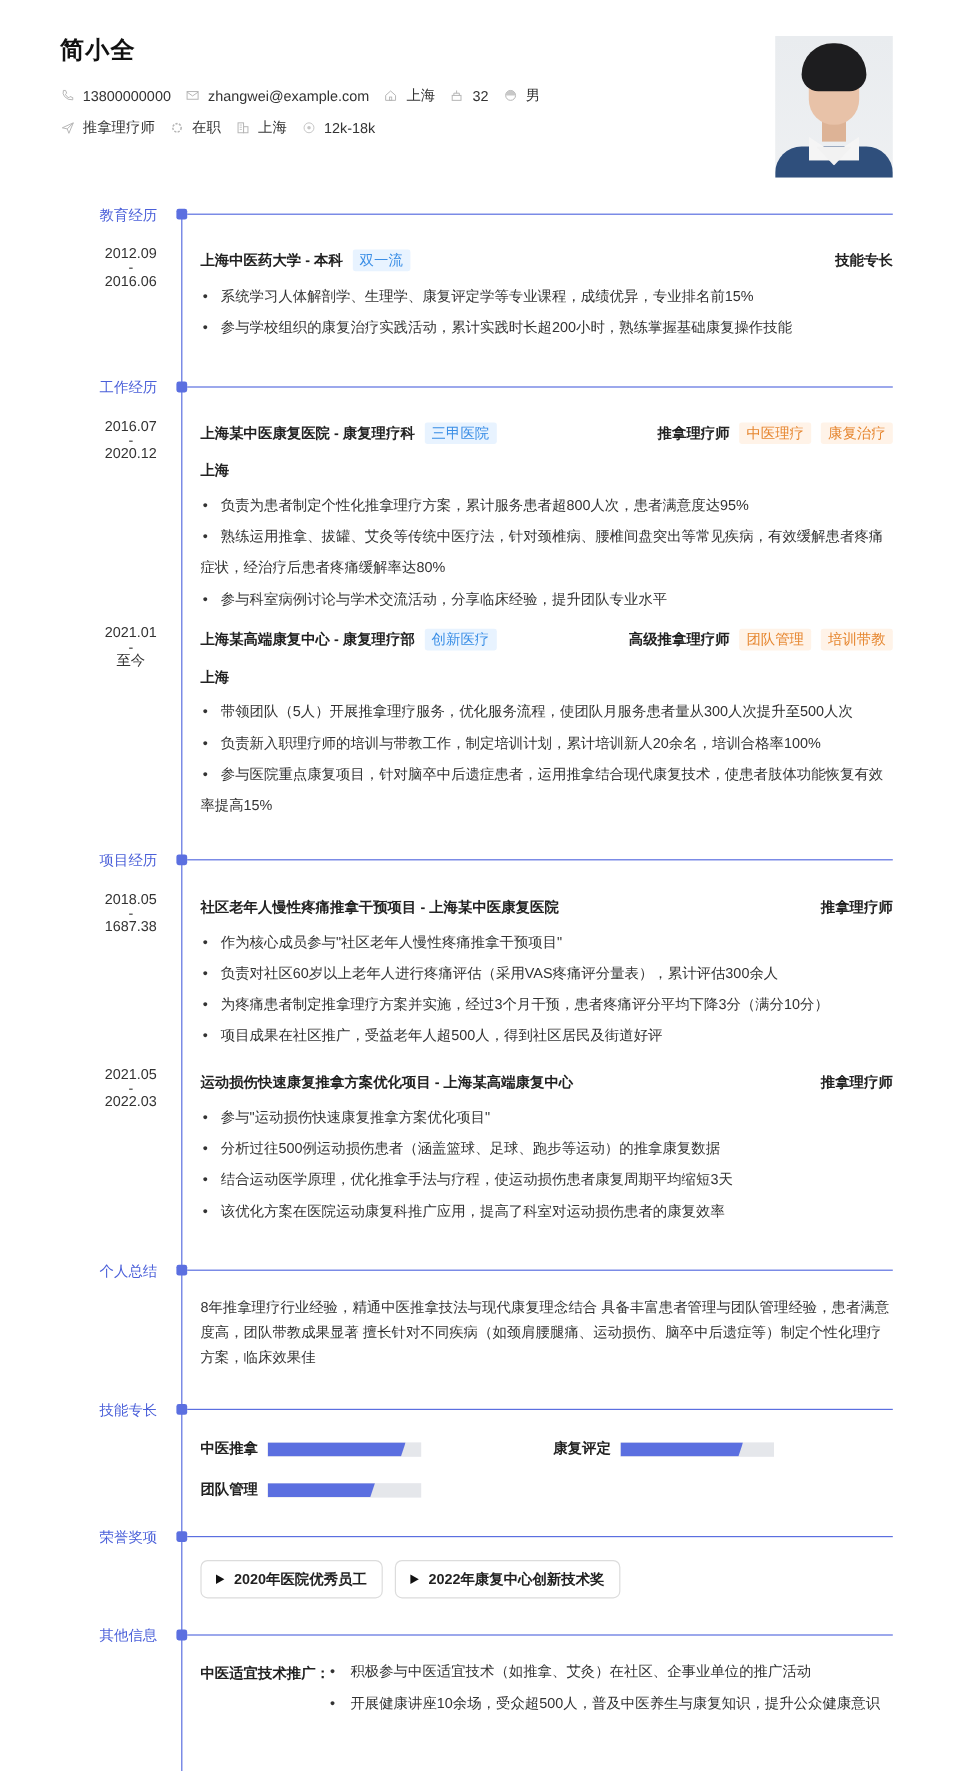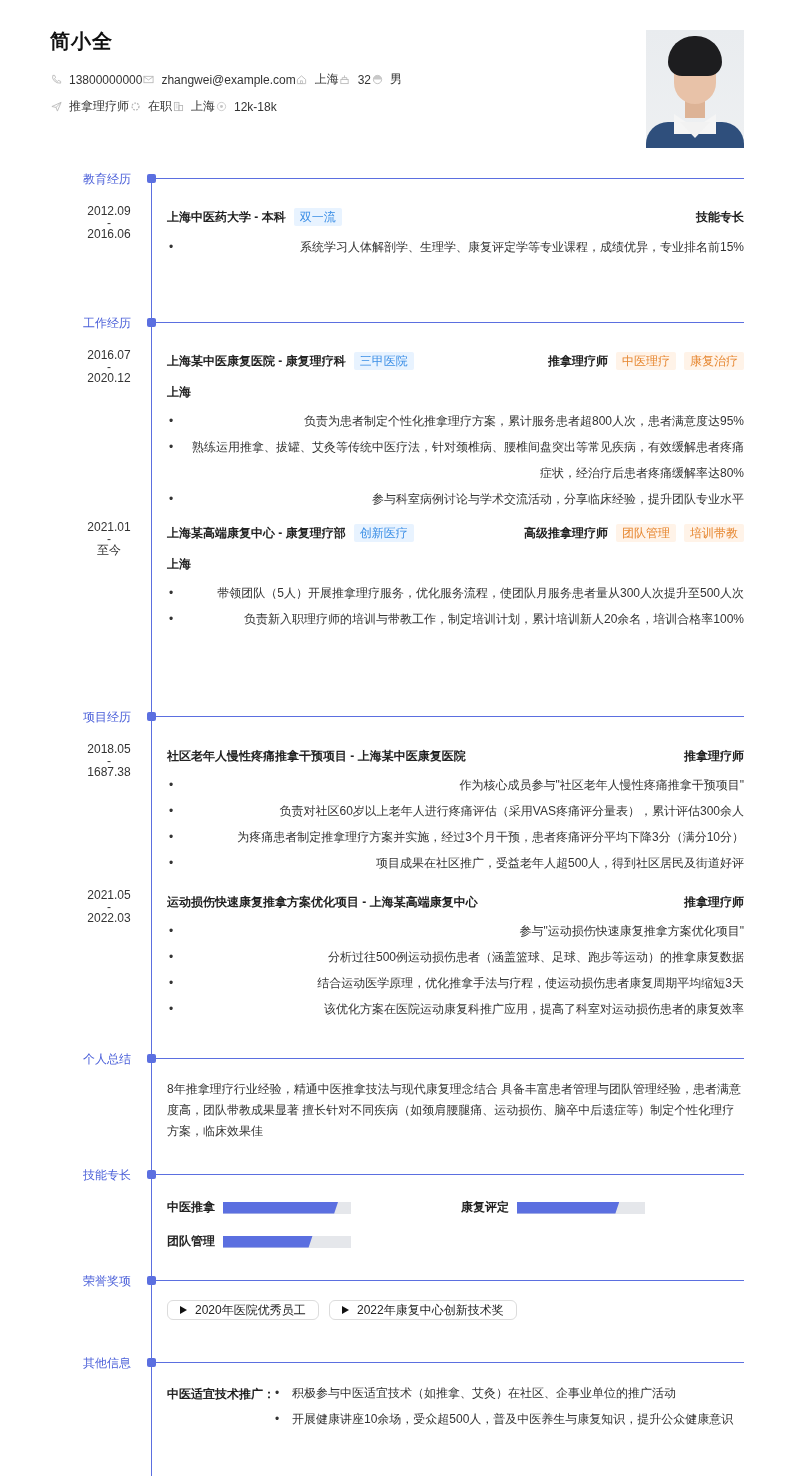--- a/index.html
+++ b/index.html
@@ -4,21 +4,21 @@
 <style>
   * { box-sizing: border-box; margin: 0; padding: 0; }
   html, body { width: 794px; background: #ffffff; }
   body { font-family: "Liberation Sans", "DejaVu Sans", sans-serif; color: #222; font-size: 12px; position: relative; height: 1476px; overflow: hidden; }
 
   .header { position: absolute; left: 50px; top: 28px; width: 694px; }
   .name { font-size: 20px; font-weight: bold; color: #111; letter-spacing: 1px; }
   .info-row { position: absolute; left: 0; display: flex; align-items: center; font-size: 12px; color: #333; white-space: nowrap; }
   .info-row.r1 { top: 43px; }
   .info-row.r2 { top: 70px; }
-  .info-item { display: flex; align-items: center; }
+  .info-item { display: flex; align-items: center; margin-right: 12px; }
   .info-icon { width: 12px; height: 12px; margin-right: 7px; display: inline-flex; align-items: center; justify-content: center; }
   .info-icon svg { width: 11px; height: 11px; }
 
   .photo { position: absolute; left: 646px; top: 30px; width: 98px; height: 118px; background: linear-gradient(#e9ecef, #eef0f2); overflow: hidden; }
   .photo .hair { position: absolute; left: 22px; top: 6px; width: 54px; height: 40px; background: #1d1d1f; border-radius: 26px 26px 14px 14px; }
   .photo .face { position: absolute; left: 28px; top: 18px; width: 42px; height: 56px; background: #e8c2a8; border-radius: 18px 18px 22px 22px; }
   .photo .neck { position: absolute; left: 39px; top: 70px; width: 20px; height: 18px; background: #ddb396; }
   .photo .collar { position: absolute; left: 28px; top: 84px; width: 42px; height: 20px; background: #f5f5f5; clip-path: polygon(0 0, 50% 70%, 100% 0, 100% 100%, 0 100%); }
   .photo .sweater { position: absolute; left: 0; top: 92px; width: 98px; height: 30px; background: #2f4f7c; border-radius: 22px 22px 0 0; }
   .photo .vneck { position: absolute; left: 34px; top: 92px; width: 30px; height: 16px; background: #f2f2f2; clip-path: polygon(0 0, 100% 0, 50% 100%); }
@@ -31,32 +31,32 @@
   .sec-rule { position: absolute; left: 156px; top: 0; width: 588px; height: 1px; background: #5b6fe0; }
 
   .date { position: absolute; left: 78px; width: 62px; text-align: center; font-size: 12px; color: #333; line-height: 11.5px; }
   .entry-head { position: absolute; left: 167px; width: 577px; display: flex; align-items: center; justify-content: space-between; font-size: 12px; font-weight: bold; color: #222; }
   .entry-head .left, .entry-head .right { display: flex; align-items: center; }
   .tag { display: inline-block; font-weight: normal; font-size: 12px; padding: 1px 6px; border-radius: 2px; margin-left: 8px; line-height: 16px; }
   .tag.blue { background: #e8f3ff; color: #3a8ee6; }
   .tag.orange { background: #fff3e8; color: #e6862f; }
   .city { position: absolute; left: 167px; font-size: 12px; font-weight: bold; color: #222; }
   .bullets { position: absolute; left: 167px; width: 577px; font-size: 12px; color: #333; line-height: 26px; list-style: none; }
-  .bullets li { position: relative; padding-left: 17px; text-align: right; }
+  .bullets li { position: relative; padding-left: 17px; }
   .bullets li::before { content: "•"; position: absolute; left: 2px; top: 0; }
   .bullets li.wrap { padding-left: 0; text-indent: 17px; }
   .bullets li.wrap::before { left: 2px; text-indent: 0; }
 
   .summary { position: absolute; left: 167px; width: 577px; font-size: 12px; line-height: 21px; color: #333; }
 
   .skill { position: absolute; display: flex; align-items: center; font-size: 12px; font-weight: bold; color: #222; }
   .skill-bar { width: 128px; height: 12px; background: #e5e7eb; margin-left: 8px; position: relative; overflow: hidden; }
   .skill-fill { position: absolute; left: 0; top: 0; height: 12px; background: #5b6fe0; clip-path: polygon(0 0, 100% 0, calc(100% - 4px) 100%, 0 100%); }
 
-  .award { position: absolute; top: 0; height: 20px; border: 1px solid #dcdcdc; border-radius: 6px; display: flex; align-items: center; padding: 0 12px; font-size: 12px; color: #222; background: #fff; }
+  .award { position: absolute; top: 0; height: 32px; border: 1px solid #dcdcdc; border-radius: 6px; display: flex; align-items: center; padding: 0 12px; font-size: 12px; color: #222; background: #fff; font-weight: bold; }
   .award .tri { width: 0; height: 0; border-left: 7px solid #111; border-top: 4.5px solid transparent; border-bottom: 4.5px solid transparent; margin-right: 8px; }
 
   .other-label { position: absolute; left: 167px; font-size: 12px; font-weight: bold; color: #222; }
   .other-list { position: absolute; left: 275px; font-size: 12px; color: #333; line-height: 26px; list-style: none; }
   .other-list li { position: relative; padding-left: 17px; }
   .other-list li::before { content: "•"; position: absolute; left: 0; top: 0; }
 </style>
 </head>
 <body>
 
@@ -174,20 +174,21 @@
     <div class="left">
       <span>上海中医药大学 - 本科</span>
       <span class="tag blue">双一流</span>
     </div>
     <div class="right">
       <span>技能专长</span>
     </div>
   </div>
   <ul class="bullets" style="top:56px;">
     <li>系统学习人体解剖学、生理学、康复评定学等专业课程，成绩优异，专业排名前15%</li>
+    <li>参与学校组织的康复治疗实践活动，累计实践时长超200小时，熟练掌握基础康复操作技能</li>
   </ul>
 </div>
 
 <div class="section" style="top:322px;">
   <div class="sec-title">工作经历</div>
   <div class="sec-dot"></div>
   <div class="sec-rule"></div>
 
   <div class="date" style="top:28px;">
     <div>2016.07</div>
@@ -225,20 +226,21 @@
     <div class="right">
       <span>高级推拿理疗师</span>
       <span class="tag orange">团队管理</span>
       <span class="tag orange">培训带教</span>
     </div>
   </div>
   <div class="city" style="top:234px;">上海</div>
   <ul class="bullets" style="top:258px;">
     <li>带领团队（5人）开展推拿理疗服务，优化服务流程，使团队月服务患者量从300人次提升至500人次</li>
     <li>负责新入职理疗师的培训与带教工作，制定培训计划，累计培训新人20余名，培训合格率100%</li>
+    <li class="wrap">参与医院重点康复项目，针对脑卒中后遗症患者，运用推拿结合现代康复技术，使患者肢体功能恢复有效率提高15%</li>
   </ul>
 </div>
 
 <div class="section" style="top:716px;">
   <div class="sec-title">项目经历</div>
   <div class="sec-dot"></div>
   <div class="sec-rule"></div>
 
   <div class="date" style="top:28px;">
     <div>2018.05</div>

